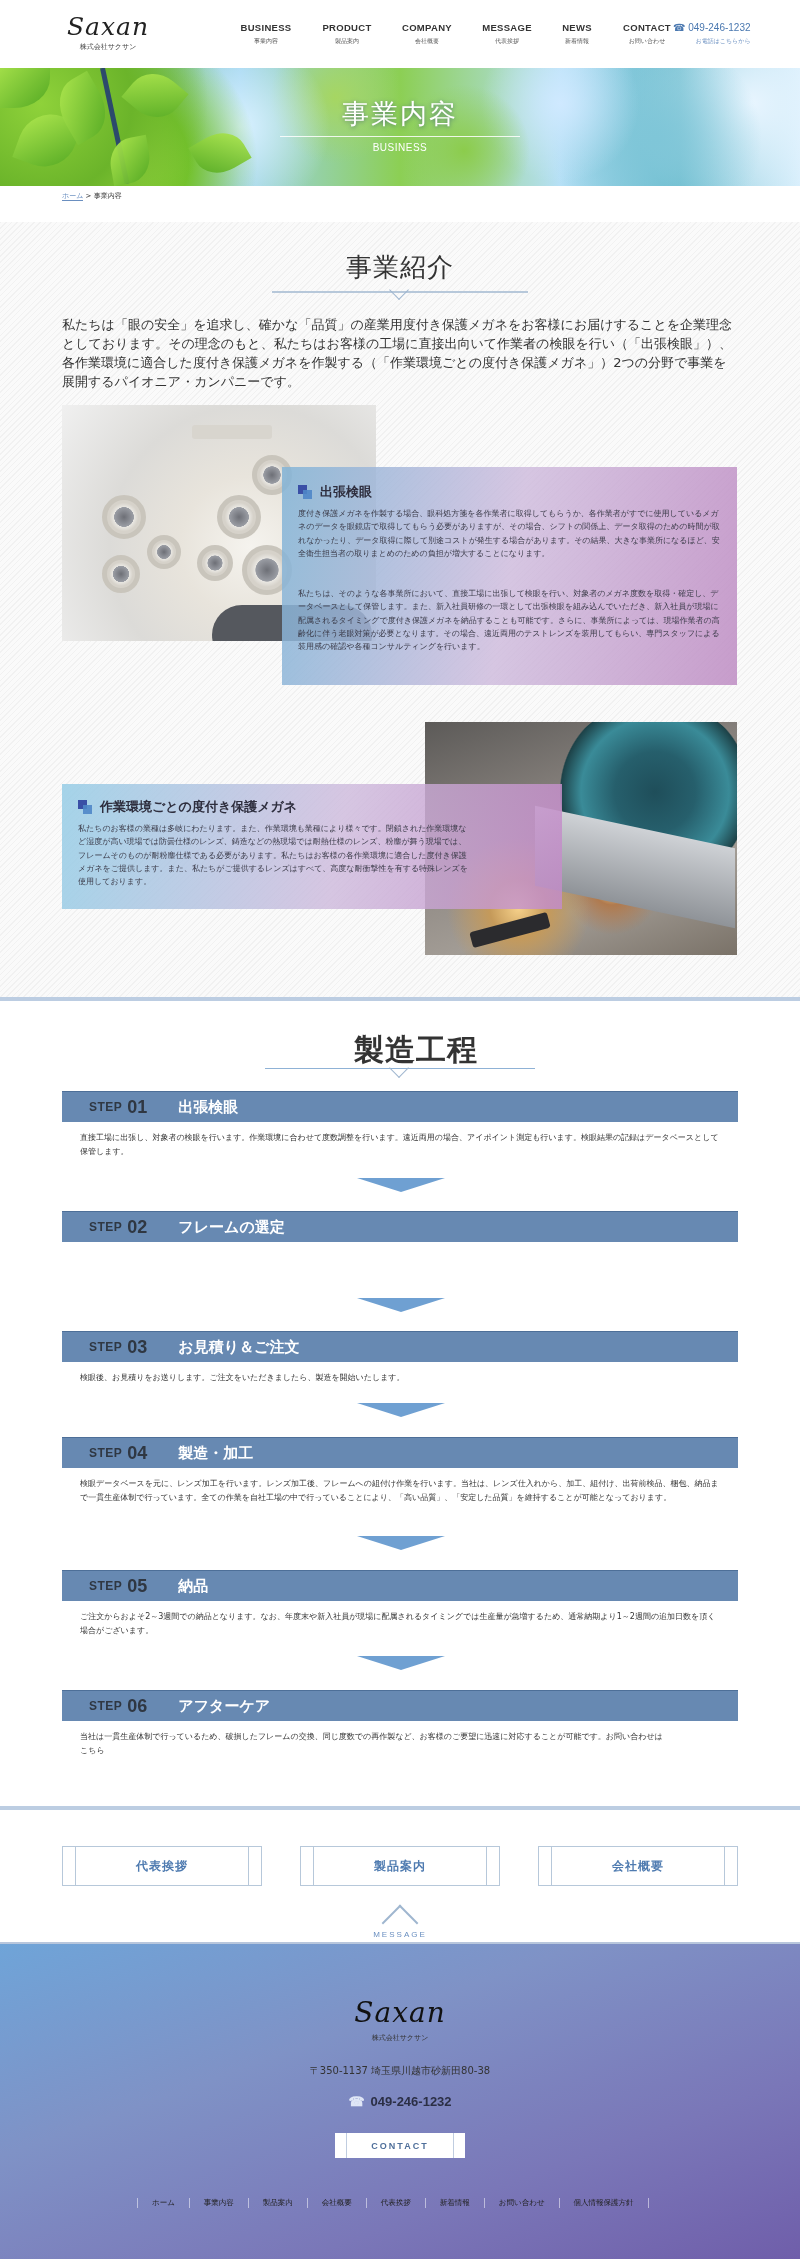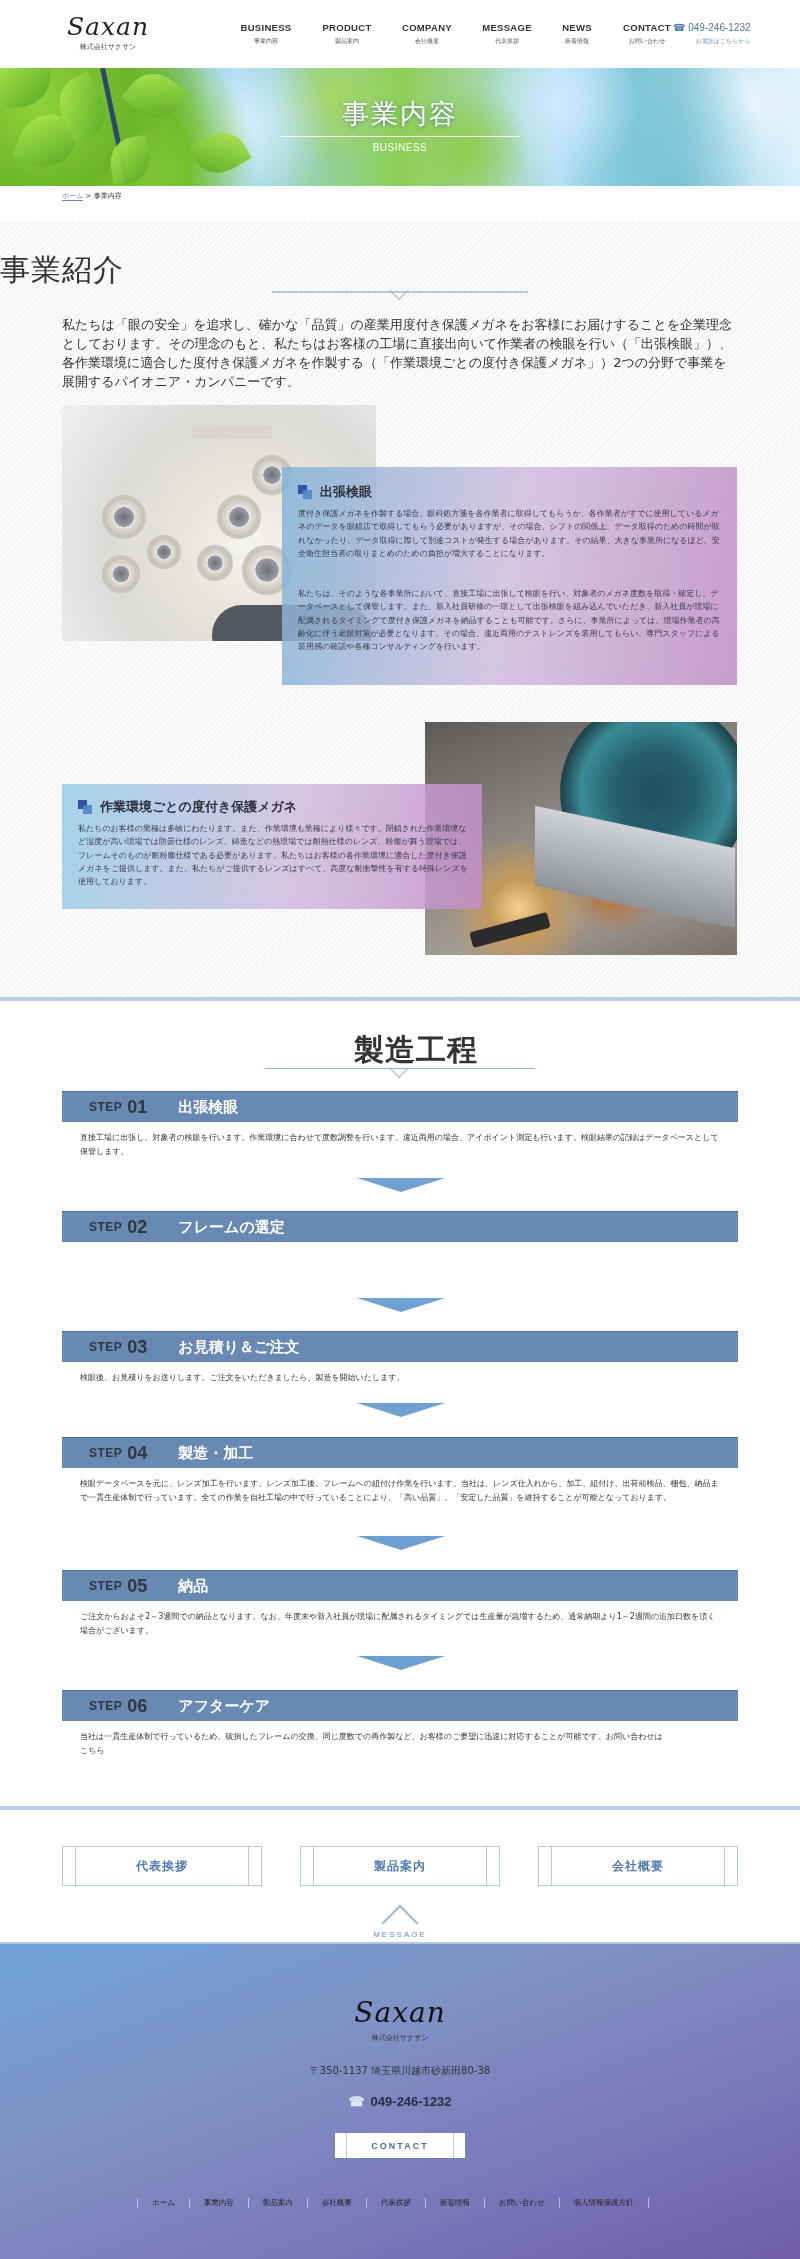--- a/index.html
+++ b/index.html
@@ -38,34 +38,34 @@
 .hero-en{position:absolute;left:0;width:800px;top:74px;text-align:center;color:#fff;font-family:"Liberation Sans",sans-serif;font-size:10px;letter-spacing:.5px;}
 
 
 .breadcrumb{position:absolute;left:62px;top:191px;font-size:7px;color:#333;}
 .bc-home{color:#6a8fc0;border-bottom:1px solid #6a8fc0;}
 
 
 .intro{position:absolute;top:222px;left:0;width:800px;height:775px;
  background-color:#fafafa;
  background-image:repeating-linear-gradient(135deg,rgba(0,0,0,.035) 0 1px,transparent 1px 4px);}
-.sec-title{position:absolute;left:0;width:800px;font-size:30px;color:#333;font-weight:normal;letter-spacing:1px;}
+.sec-title{position:absolute;left:0;width:800px;text-align:center;font-size:26px;color:#333;font-weight:normal;letter-spacing:1px;}
 .sec-line{position:absolute;left:272px;width:256px;height:2px;background:#b7c8da;}
 .sec-chev{position:absolute;left:392px;width:14px;height:14px;border-right:1px solid #9fb6cf;border-bottom:1px solid #9fb6cf;transform:rotate(45deg);background:transparent;}
 .intro-text{position:absolute;left:62px;top:93px;width:676px;font-size:13px;line-height:19px;color:#333;}
 
 .photo1{position:absolute;left:62px;top:183px;width:314px;height:236px;overflow:hidden;
  background:radial-gradient(circle at 60% 60%,#f5f3ee 0,#e8e4dc 30%,#dcdbd8 60%,#f0f0f0 100%);}
 .lens{position:absolute;border-radius:50%;border:5px solid #c9c5bc;background:radial-gradient(circle,#6d6f76 0,#9a9da4 40%,#e9e7e2 42%,#d6d2ca 60%);}
 .photo1-bar{position:absolute;left:130px;top:20px;width:80px;height:14px;background:#d8d5ce;border-radius:3px;}
 .photo1-base{position:absolute;left:150px;top:200px;width:160px;height:60px;background:#55585e;border-radius:30px;}
 
 .card{position:absolute;color:#2e2e3e;}
 .card1{left:282px;top:245px;width:455px;height:218px;background:linear-gradient(100deg,rgba(130,180,215,.85) 0%,rgba(205,185,220,.8) 50%,rgba(190,140,195,.85) 100%);}
-.card2{left:62px;top:562px;width:420px;height:125px;background:linear-gradient(100deg,rgba(150,205,230,.85) 0%,rgba(205,185,220,.8) 55%,rgba(195,140,200,.85) 100%);padding-left:20px;}
+.card2{left:62px;top:562px;width:500px;height:125px;background:linear-gradient(100deg,rgba(150,205,230,.85) 0%,rgba(205,185,220,.8) 55%,rgba(195,140,200,.85) 100%);padding-left:20px;}
 .card-head{position:absolute;display:flex;align-items:center;}
 .card-icon{position:relative;width:14px;height:14px;margin-right:8px;}
 .card-icon .a{position:absolute;left:0;top:0;width:9px;height:9px;background:#3a4fa6;}
 .card-icon .b{position:absolute;left:5px;top:5px;width:9px;height:9px;background:#4f86c8;opacity:.9;}
 .card-title{font-size:13px;font-weight:bold;color:#2e2e3e;}
 .card-text{position:absolute;font-size:8px;line-height:13.3px;color:#3a3a48;}
 
 .photo2{position:absolute;left:425px;top:500px;width:312px;height:233px;overflow:hidden;
  background:radial-gradient(circle at 30% 80%,#f6d18a 0,#c59a5a 10%,transparent 25%),
  radial-gradient(circle at 60% 70%,#ffe7a0 0,#b07a4e 8%,transparent 20%),

